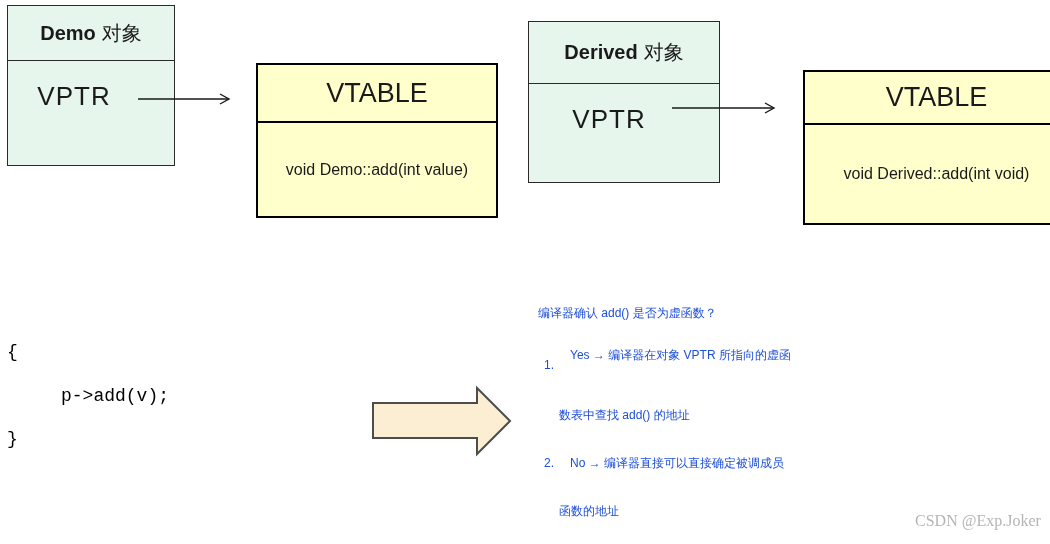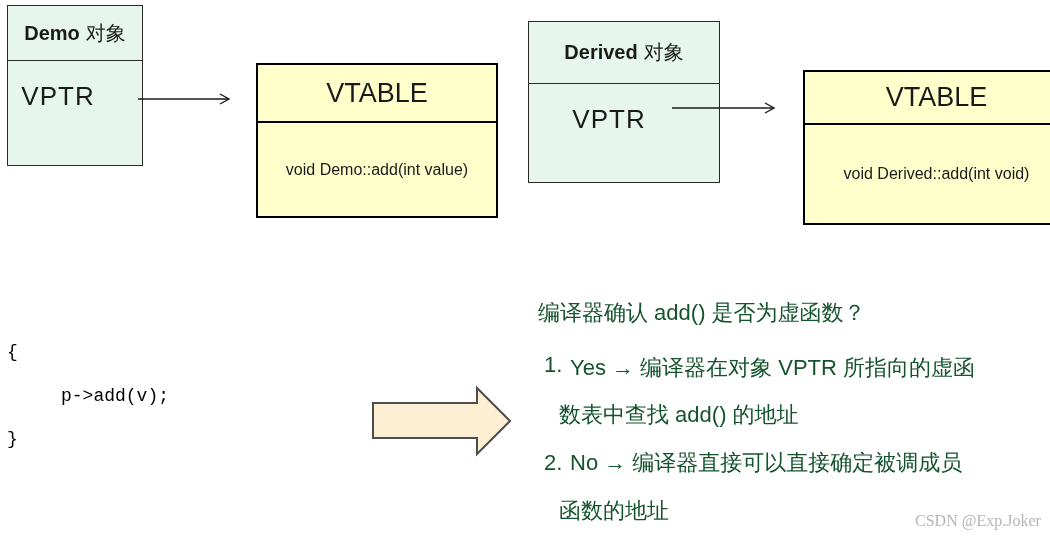--- a/index.html
+++ b/index.html
@@ -35,21 +35,21 @@
   .obj-body {
     flex: 1;
     display: flex;
     justify-content: center;
   }
   .vptr-label {
     font-size: 26px;
     margin-top: 20px;
     letter-spacing: 1px;
   }
-  #demo-obj    { left: 7px;   top: 5px; width: 136px; height: 161px; }
+  #demo-obj    { left: 7px;   top: 5px; width: 168px; height: 161px; }
   #demo-obj .obj-header { height: 55px; }
   #derived-obj { left: 528px; top: 21px; width: 192px; height: 162px; }
   #derived-obj .obj-header { height: 62px; }
   #demo-obj .vptr-label { margin-right: 34px; }
   #derived-obj .vptr-label { margin-right: 30px; }
 
   
   .vtable-box {
     position: absolute;
     background: var(--vtable-fill, #ffffcc);
@@ -103,24 +103,24 @@
   .block-arrow polygon {
     fill: var(--block-arrow-fill, #fbeed3);
     stroke: #4d4d4d;
     stroke-width: 2;
     stroke-linejoin: miter;
   }
 
   
   .expl-line {
     position: absolute;
-    font-size: 22px;
+    font-size: 12px;
     line-height: 26px;
     white-space: nowrap;
-    color: #14532d;
+    color: #1d4ed8;
   }
 
   .watermark {
     position: absolute;
     left: 915px;
     top: 512px;
     font-size: 16px;
     color: var(--watermark-gray, #b5b5b5);
     white-space: nowrap;
     font-family: Liberation Serif, serif;
@@ -177,21 +177,21 @@
     <div class="line"><span>}</span></div>
   </div>
 
   <svg class="block-arrow" width="146" height="74">
     <polygon points="3,18 107,18 107,3 140,36 107,69 107,53 3,53"></polygon>
   </svg>
 
   <div class="expl-line" style="left:538px; top:300px;">编译器确认 add() 是否为虚函数？</div>
 
   <div class="expl-line" style="left:544px; top:352px;">1.</div>
-  <div class="expl-line" style="left:570px; top:355px;">Yes → 编译器在对象 VPTR 所指向的虚函</div>
+  <div class="expl-line" style="left:570px; top:342px;">Yes → 编译器在对象 VPTR 所指向的虚函</div>
   <div class="expl-line" style="left:559px; top:402px;">数表中查找 add() 的地址</div>
 
   <div class="expl-line" style="left:544px; top:450px;">2.</div>
   <div class="expl-line" style="left:559px; top:498px;">函数的地址</div>
   <div class="expl-line" style="left:570px; top:450px;">No → 编译器直接可以直接确定被调成员</div>
 
   <div class="watermark">CSDN @Exp.Joker</div>
 
 </div>
 

